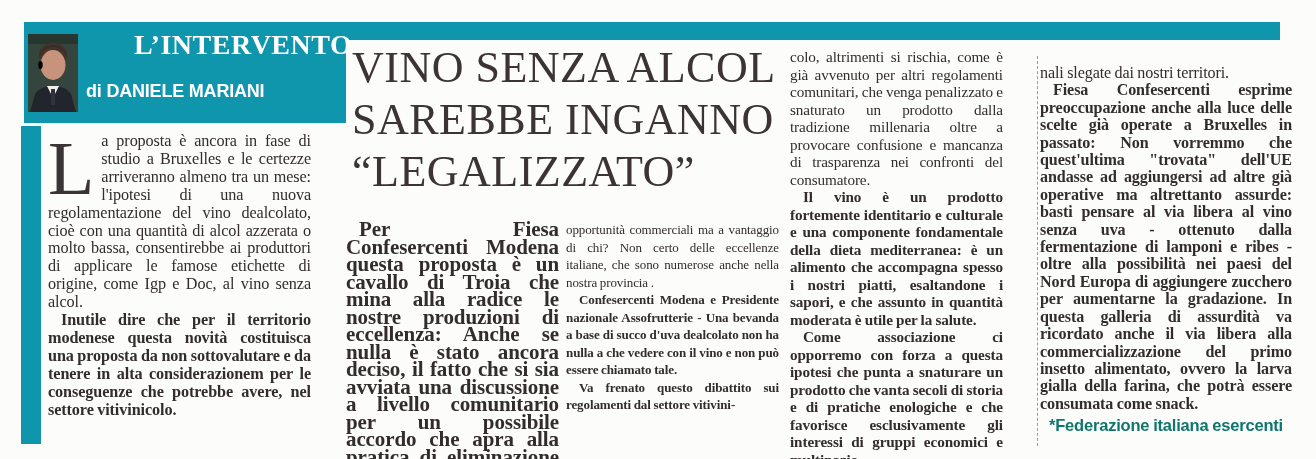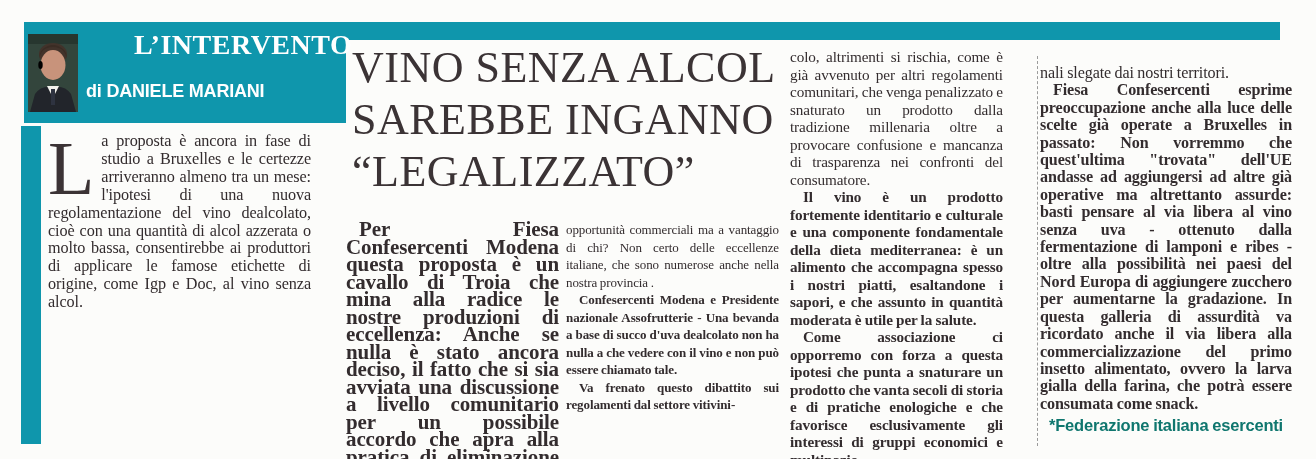--- a/index.html
+++ b/index.html
@@ -78,20 +78,21 @@
 </div>
 
 <div class="abs headline">
   <div>VINO SENZA ALCOL</div>
   <div>SAREBBE INGANNO</div>
   <div>“LEGALIZZATO”</div>
 </div>
 
 <div class="abs col col1">
   <p><span class="dropcap">L</span><span>a proposta è ancora in fase di studio a Bruxelles e le certezze arriveranno almeno tra un mese: l'ipotesi di una nuova regolamentazione del vino dealcolato, cioè con una quantità di alcol azzerata o molto bassa, consentirebbe ai produttori di applicare le famose etichette di origine, come Igp e Doc, al vino senza alcol.</span></p>
+  <p class="ind">Inutile dire che per il territorio modenese questa novità costituisca una proposta da non sottovalutare e da tenere in alta considerazionem per le conseguenze che potrebbe avere, nel settore vitivinicolo.</p>
 </div>
 
 <div class="abs col col2">
   <p class="ind">Per Fiesa Confesercenti Modena questa proposta è un cavallo di Troia che mina alla radice le nostre produzioni di eccellenza: Anche se nulla è stato ancora deciso, il fatto che si sia avviata una discussione a livello comunitario per un possibile accordo che apra alla pratica di eliminazione dell'acol nei vini da tavola è un fatto preoccupante: la questione è assolutamente da respingere e rispedire al mittente. Si parla di</p>
 </div>
 
 <div class="abs col col3">
   <p>opportunità commerciali ma a vantaggio di chi? Non certo delle eccellenze italiane, che sono numerose anche nella nostra provincia .</p>
   <p class="ind">Confesercenti Modena e Presidente nazionale Assofrutterie - Una bevanda a base di succo d'uva dealcolato non ha nulla a che vedere con il vino e non può essere chiamato tale.</p>
   <p class="ind">Va frenato questo dibattito sui regolamenti dal settore vitivini-</p>

